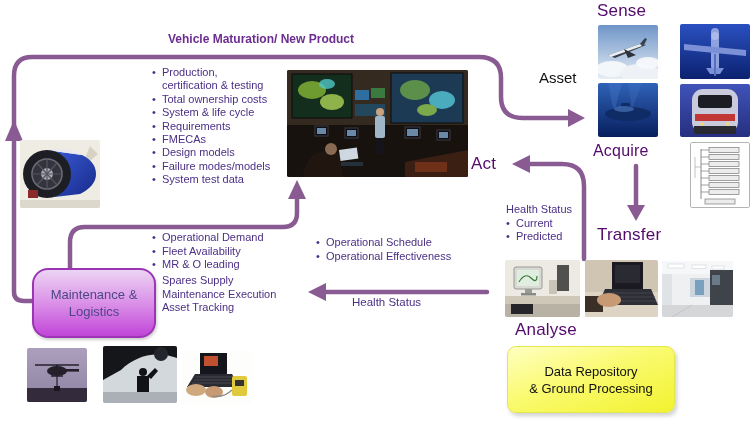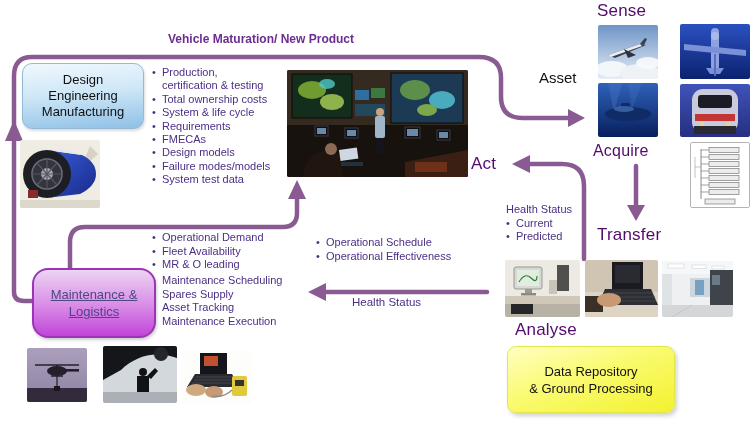--- a/index.html
+++ b/index.html
@@ -21,21 +21,21 @@
   .bi{display:flex;}
   .bd{width:10px;flex:0 0 10px;}
   .photo{position:absolute;overflow:hidden;border-radius:2px;}
   .photo svg{width:100%;height:100%;}
   .node{position:absolute;display:flex;flex-direction:column;align-items:center;justify-content:center;text-align:center;}
   #design-box{left:22px;top:63px;width:120px;height:64px;border-radius:10px;
      background:linear-gradient(175deg,var(--design-box-top) 0%,#cfe7f7 45%,var(--design-box-bottom) 100%);
      border:1px solid #93b9d6;color:#111;font-size:13px;line-height:16px;box-shadow:1px 2px 3px rgba(0,0,0,.15);}
   #maintenance-box{left:32px;top:268px;width:120px;height:66px;border-radius:16px;
      background:linear-gradient(180deg,var(--maintenance-box-top) 0%,#d88ae6 55%,var(--maintenance-box-bottom) 100%);
-     border:2px solid #9b35b5;color:#4f4686;font-size:13px;line-height:17px;box-shadow:1px 2px 3px rgba(0,0,0,.2);text-decoration:underline;}
+     border:2px solid #9b35b5;color:#4f4686;font-size:13px;line-height:17px;box-shadow:1px 2px 3px rgba(0,0,0,.2);}
   #opctl-box{left:310px;top:182px;width:158px;height:40px;border-radius:6px;
      background:linear-gradient(180deg,#fefefe 0%,#ececec 55%,#d6d6d6 100%);
      border:1px solid #8f8f8f;color:#111;font-size:14px;box-shadow:2px 3px 4px rgba(0,0,0,.25);}
   #repo-box{left:507px;top:346px;width:166px;height:65px;border-radius:9px;
      background:linear-gradient(160deg,var(--repository-box-top) 0%,#fafa70 45%,var(--repository-box-bottom) 100%);
      border:1px solid #e3e84a;color:#111;font-size:13px;line-height:17px;box-shadow:2px 3px 4px rgba(0,0,0,.18);}
   .asset-label{position:absolute;left:539px;top:69px;color:#111;font-size:15px;}
 </style>
 </head>
 <body>
@@ -56,25 +56,20 @@
 
     <path class="flow" d="M 636 166 V 205"></path>
     <polygon class="ah" points="627,205 645,205 636,221"></polygon>
 
     <path class="flow" d="M 487 292 H 326"></path>
     <polygon class="ah" points="326,283 326,301 308,292"></polygon>
   </svg>
 
   <div class="flowlabel" style="left:168px;top:32px">Vehicle  Maturation/ New Product</div>
 
-  <div class="node" id="design-box">
-    <div>Design</div>
-    <div>Engineering</div>
-    <div>Manufacturing</div>
-  </div>
 
   <div class="blist" style="left:152px;top:66px;width:140px">
     <div class="bi">
         <span class="bd">•</span>
         <span>Production,</span>
       </div>
     <div class="bi">
         <span class="bd"></span>
         <span>certification &amp; testing</span>
       </div>
@@ -196,33 +191,29 @@
         <span>Fleet Availability</span>
       </div>
     <div class="bi">
         <span class="bd">•</span>
         <span>MR &amp; O leading</span>
       </div>
   </div>
   <div class="blist" style="left:152px;top:274px;width:150px;line-height:13.6px">
     <div class="bi">
         <span class="bd">•</span>
-        <span>Maintenance Scheduling</span>
-      </div>
-    <div class="bi">
-        <span class="bd">•</span>
         <span>Spares Supply</span>
       </div>
     <div class="bi">
         <span class="bd">•</span>
+        <span>Maintenance Execution</span>
+      </div>
+    <div class="bi">
+        <span class="bd">•</span>
         <span>Asset Tracking</span>
-      </div>
-    <div class="bi">
-        <span class="bd">•</span>
-        <span>Maintenance Execution</span>
       </div>
   </div>
 
   <div class="node" id="maintenance-box">
     <div>Maintenance &amp;</div>
     <div>Logistics</div>
   </div>
 
   <div class="photo" style="left:27px;top:348px;width:60px;height:54px">
     <svg viewBox="0 0 60 54">

